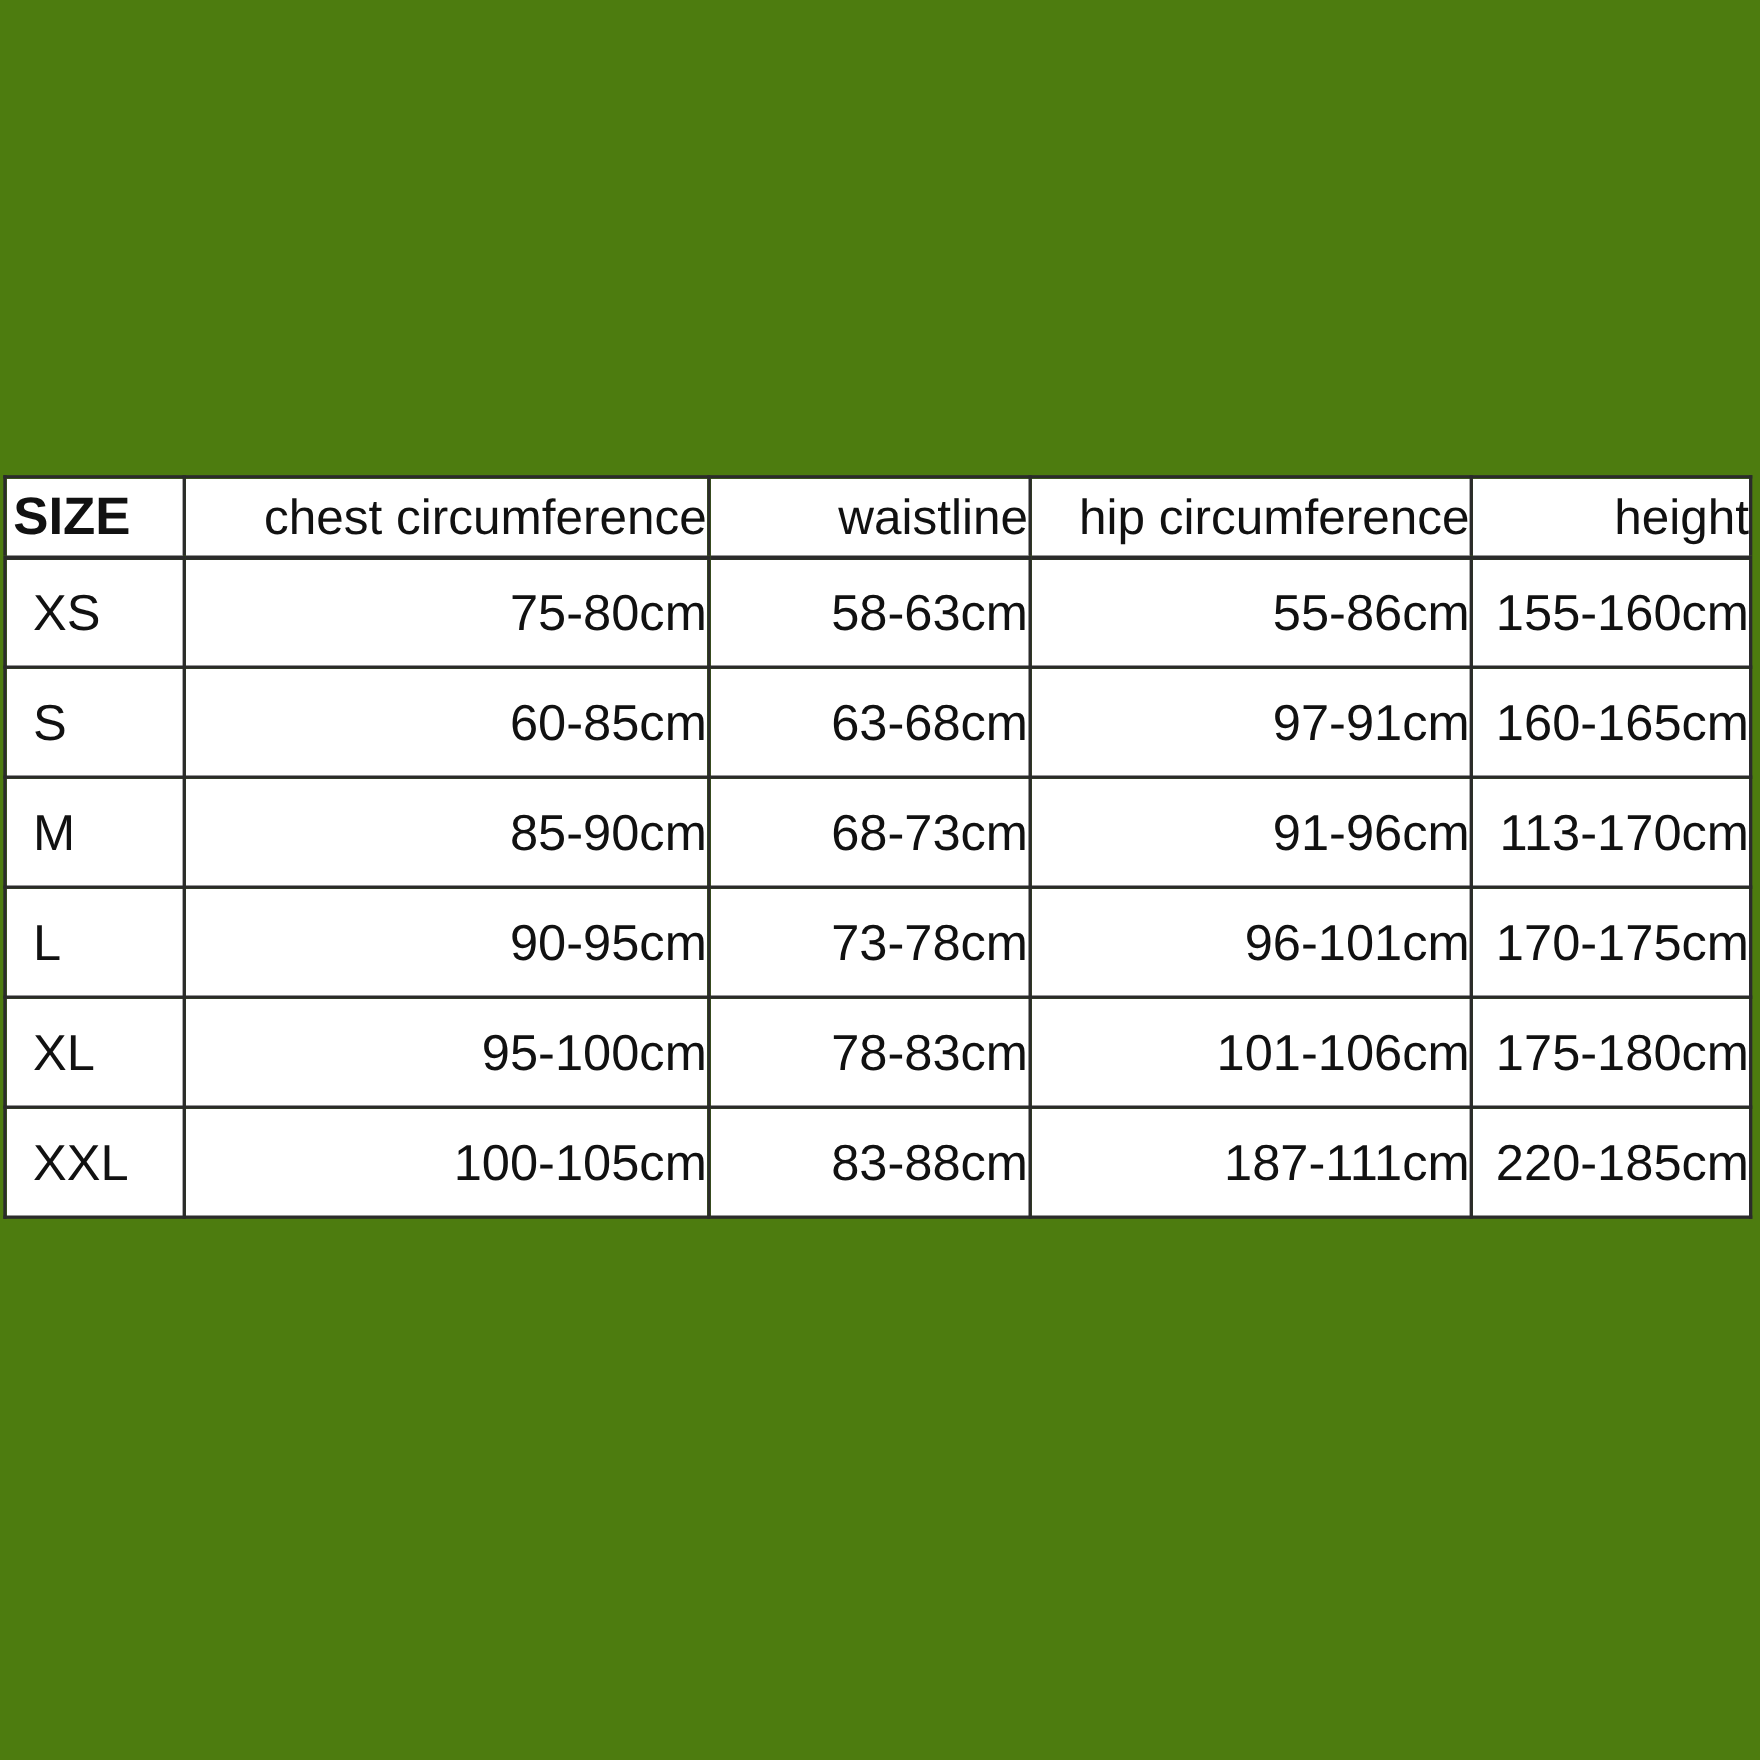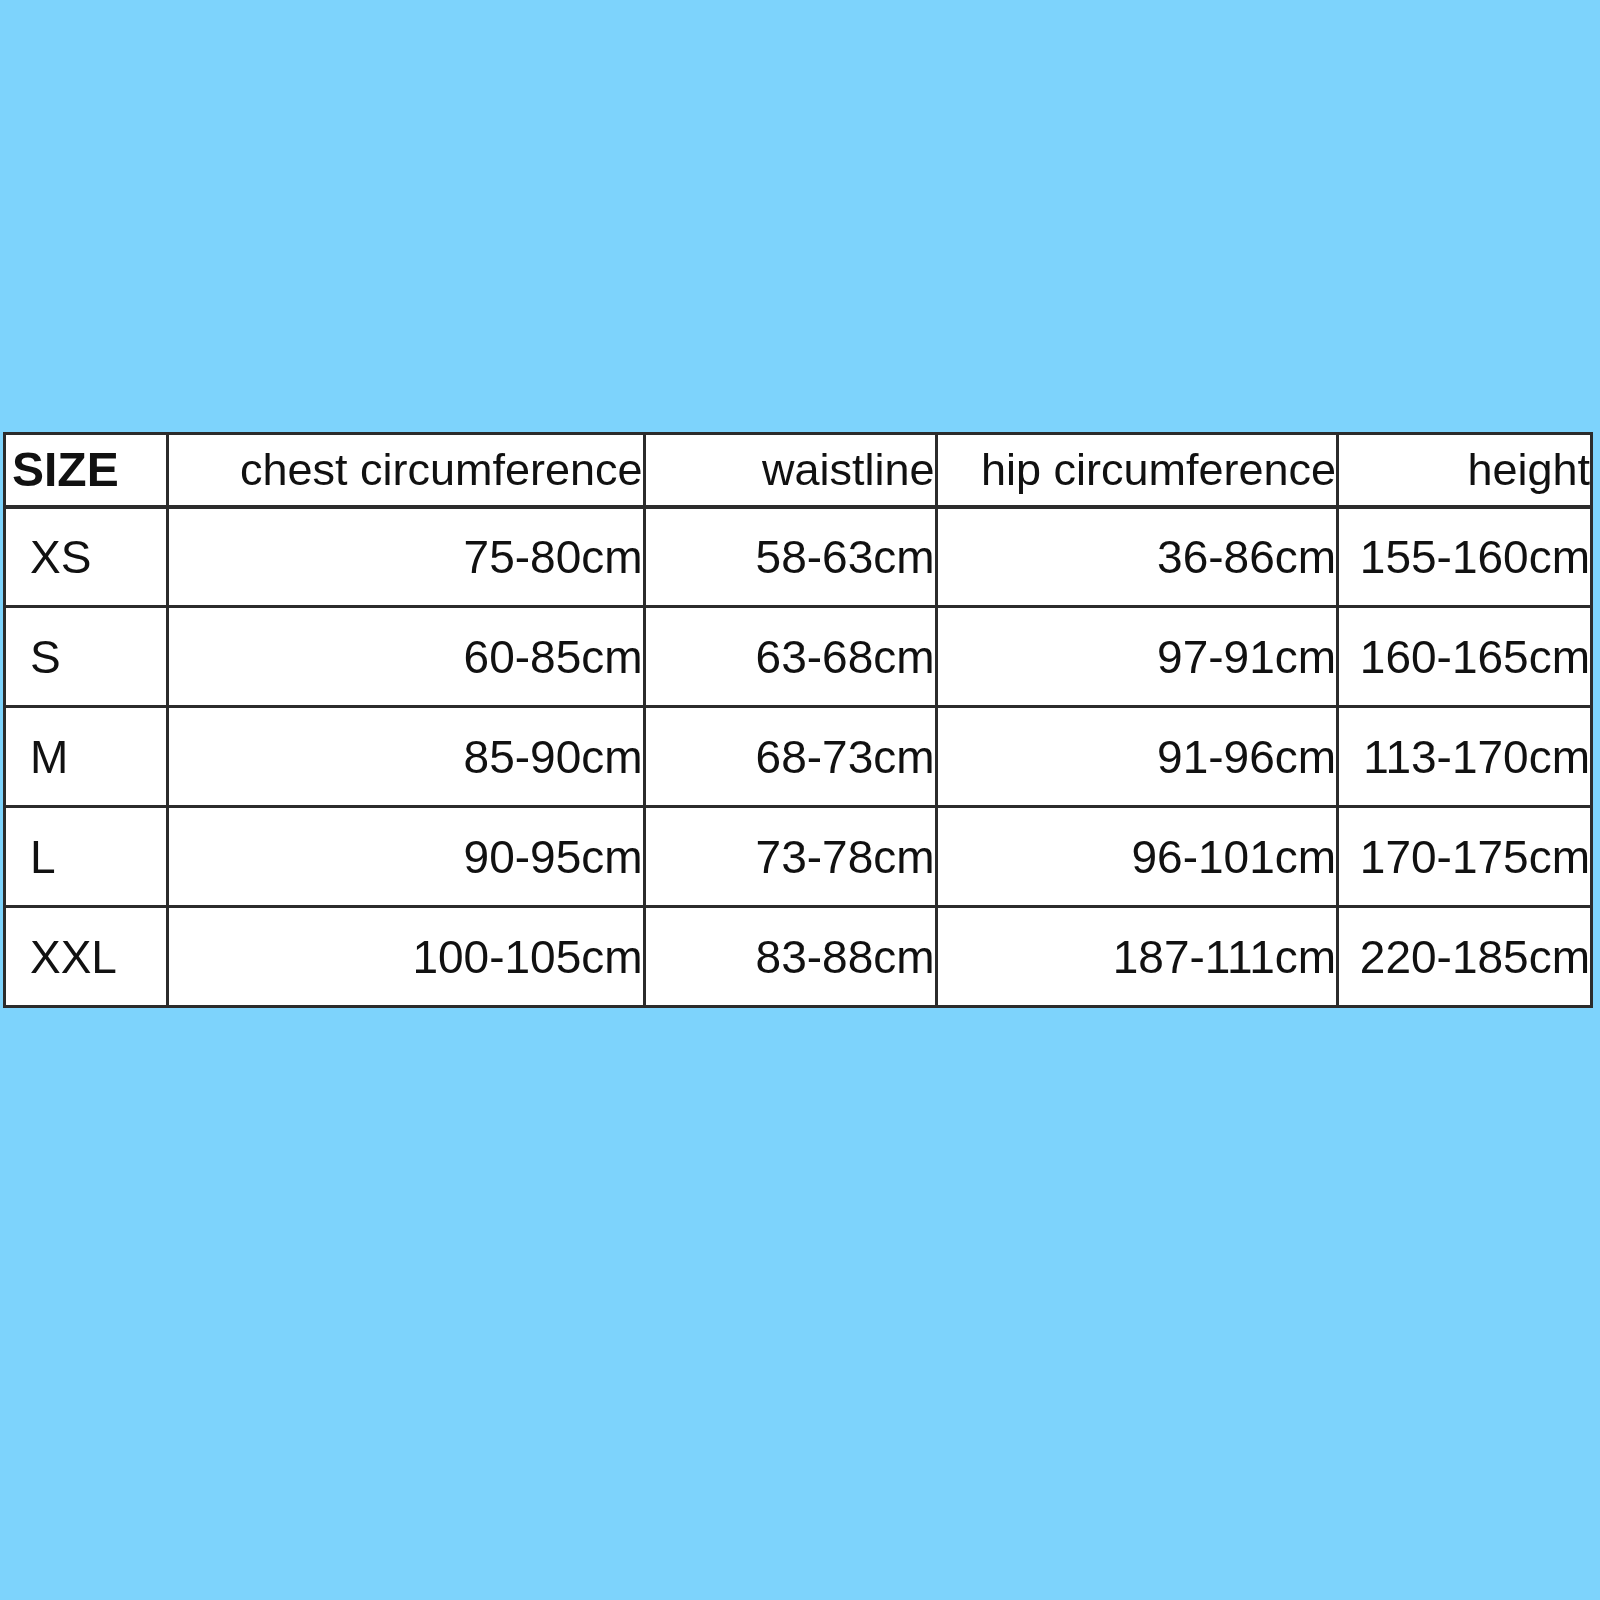--- a/index.html
+++ b/index.html
@@ -8,21 +8,21 @@
     background: #ffffff;
     width: 1600px;
     height: 1600px;
     font-family: "Liberation Sans", sans-serif;
     color: #111111;
   }
   .canvas {
     position: relative;
     width: 1600px;
     height: 1600px;
-    background: #7dd3fc;
+    background: #4d7c0f;
     overflow: hidden;
   }
   table.size-table {
     position: absolute;
     left: 3px;
     top: 432px;
     width: 1590px;
     border-collapse: collapse;
     table-layout: fixed;
   }
@@ -83,21 +83,21 @@
         <th>waistline</th>
         <th>hip circumference</th>
         <th>height</th>
       </tr>
     </thead>
     <tbody>
       <tr>
         <td class="size-cell">XS</td>
         <td>75-80cm</td>
         <td>58-63cm</td>
-        <td>36-86cm</td>
+        <td>55-86cm</td>
         <td>155-160cm</td>
       </tr>
       <tr>
         <td class="size-cell">S</td>
         <td>60-85cm</td>
         <td>63-68cm</td>
         <td>97-91cm</td>
         <td>160-165cm</td>
       </tr>
       <tr>
@@ -108,20 +108,27 @@
         <td>113-170cm</td>
       </tr>
       <tr>
         <td class="size-cell">L</td>
         <td>90-95cm</td>
         <td>73-78cm</td>
         <td>96-101cm</td>
         <td>170-175cm</td>
       </tr>
       <tr>
+        <td class="size-cell">XL</td>
+        <td>95-100cm</td>
+        <td>78-83cm</td>
+        <td>101-106cm</td>
+        <td>175-180cm</td>
+      </tr>
+      <tr>
         <td class="size-cell">XXL</td>
         <td>100-105cm</td>
         <td>83-88cm</td>
         <td>187-111cm</td>
         <td>220-185cm</td>
       </tr>
     </tbody>
   </table>
 </div>
 

